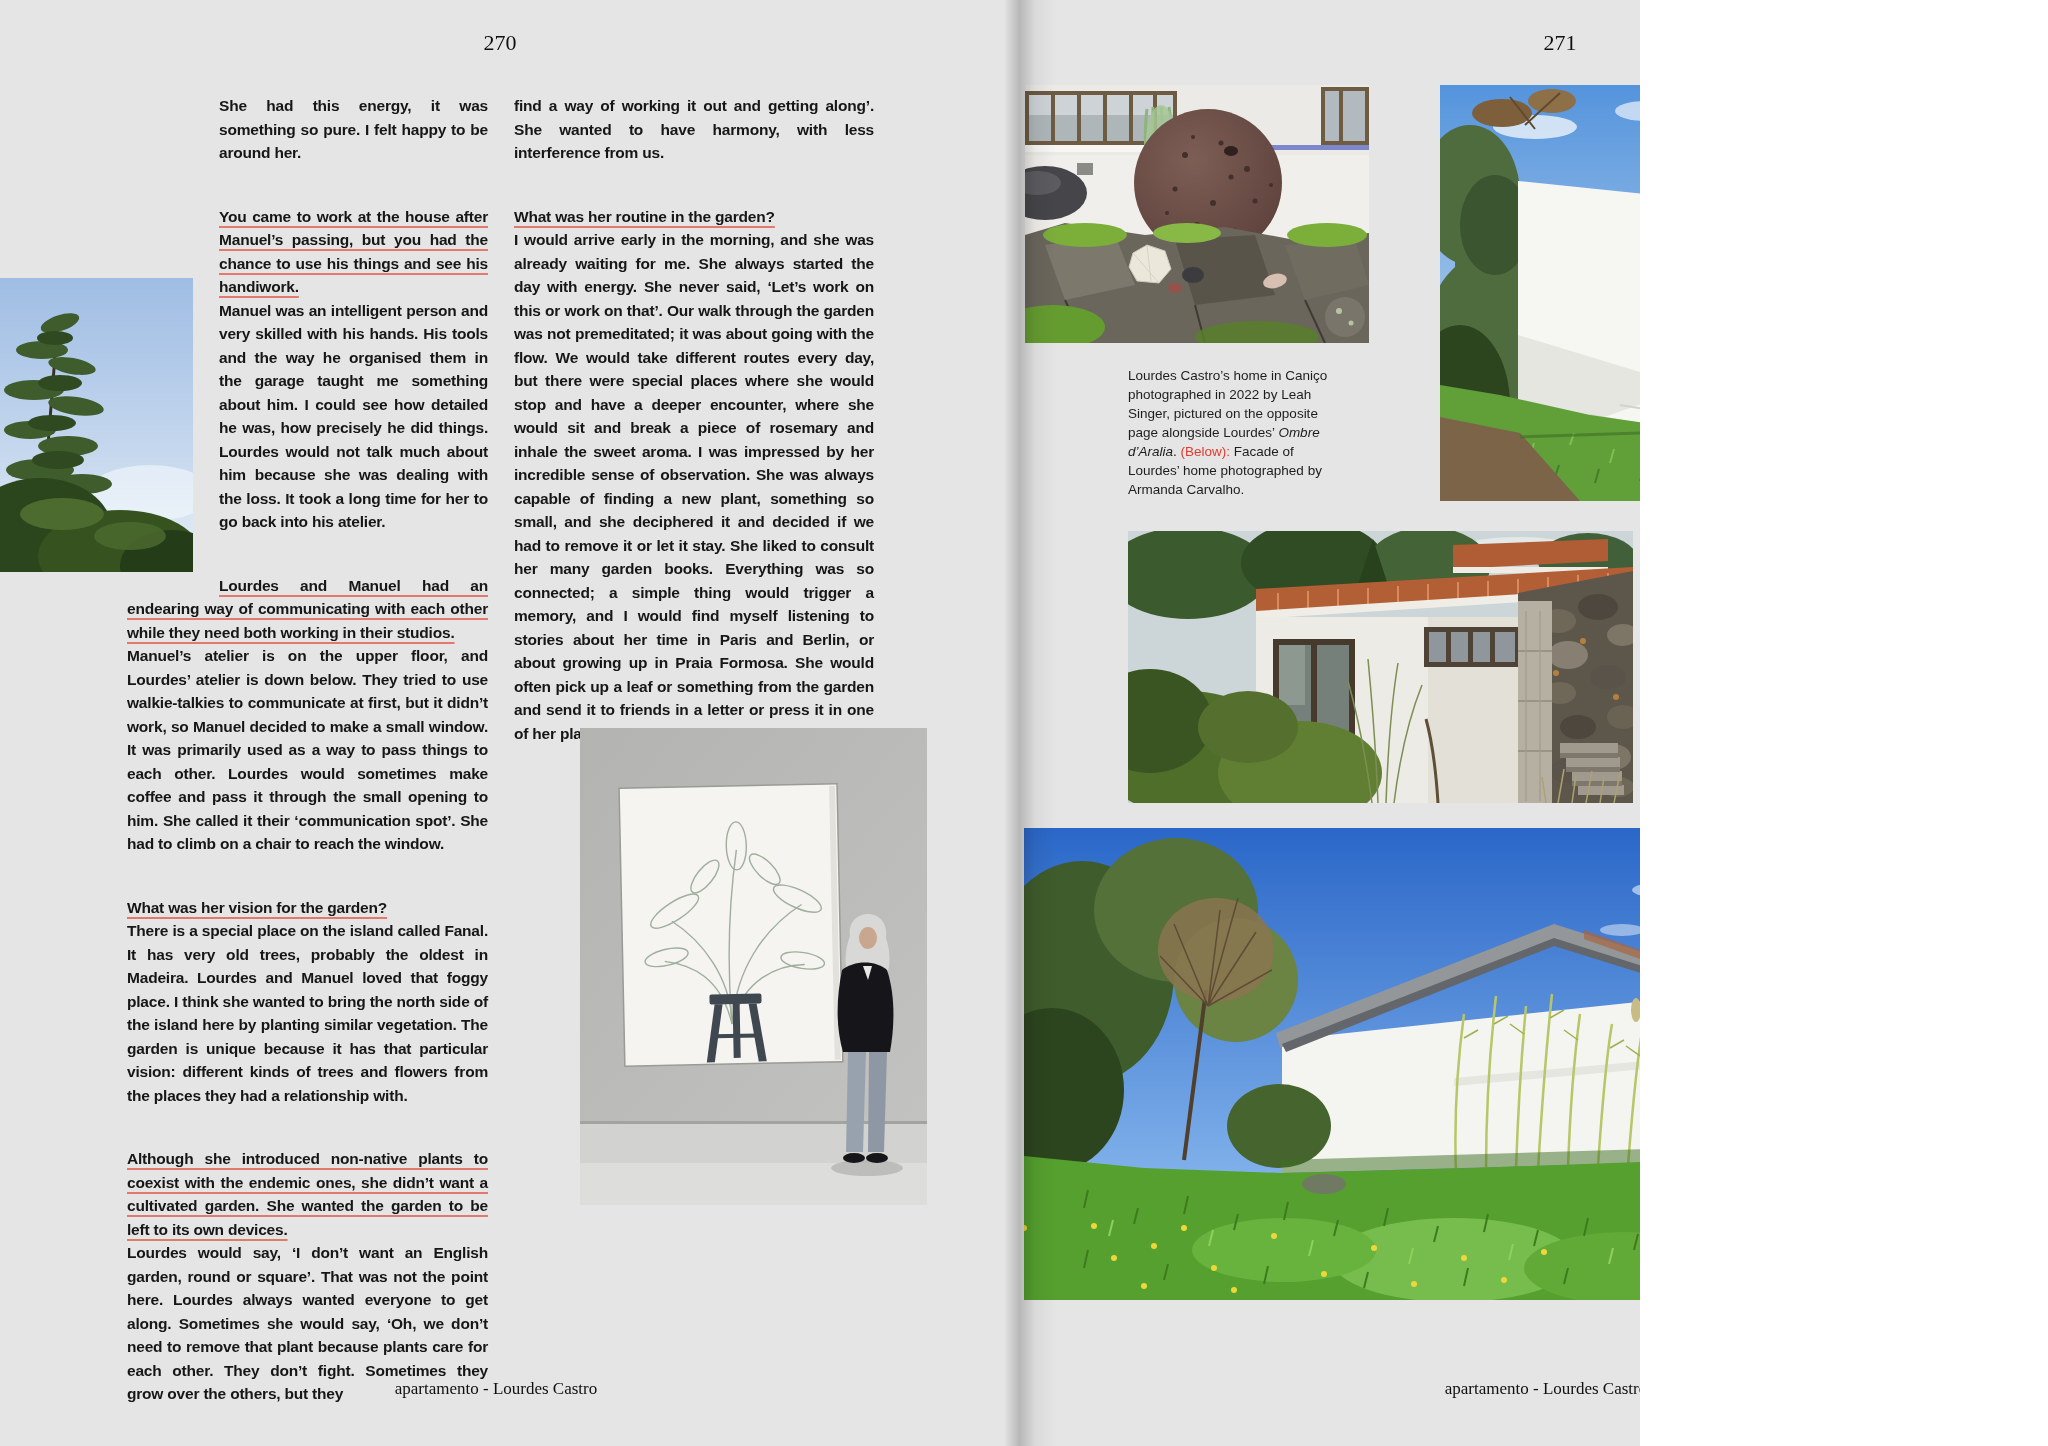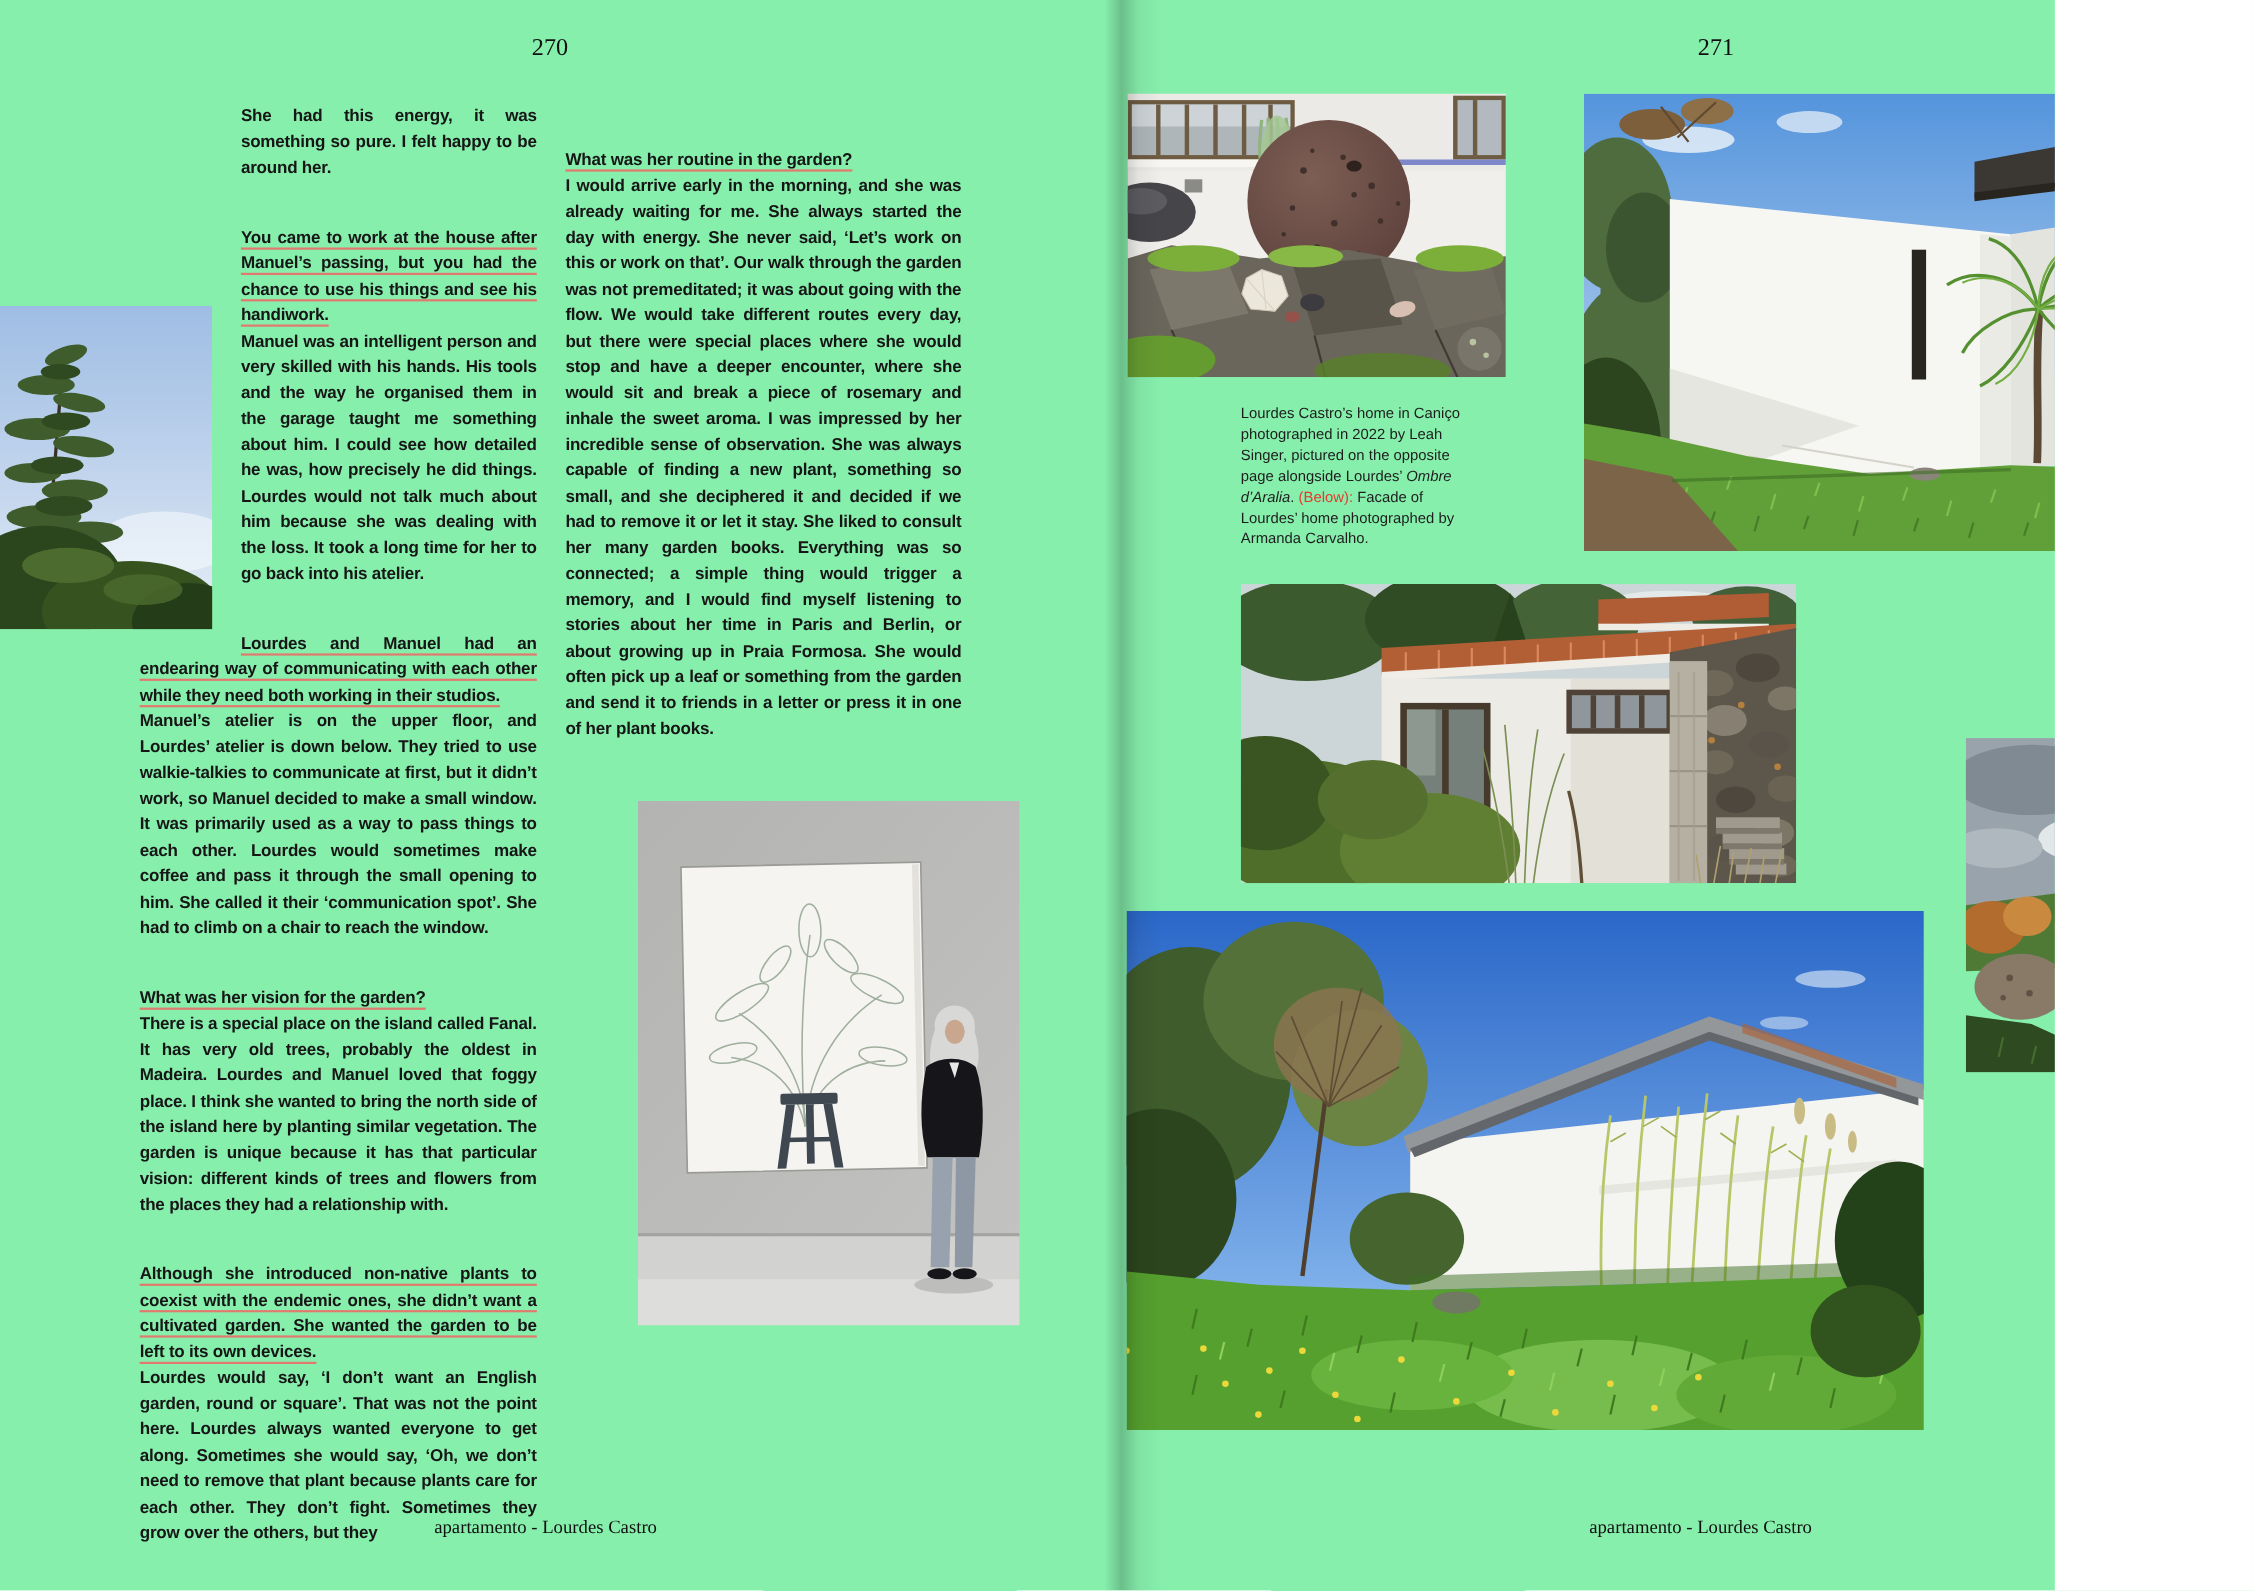--- a/index.html
+++ b/index.html
@@ -1,17 +1,17 @@
 <!DOCTYPE html>
 <html><head>
 <meta charset="utf-8">
 <style>
   html,body { margin:0; padding:0; background:#ffffff; }
   .spread {
-    position:relative; width:1868px; height:1446px; background:#86efac;
+    position:relative; width:1640px; height:1446px; background:#e5e5e5;
     font-family:"Liberation Sans", sans-serif; overflow:hidden; color:#141414;
   }
   
   .col {
     position:absolute; top:94px; width:361px;
     font-size:15.5px; font-weight:700; letter-spacing:-0.2px;
     line-height:23.5px; text-align:justify; color:#161616;
   }
   .col1 { left:127px; }
   .col2 { left:514px; width:360px; }
@@ -88,20 +88,21 @@
       <p class="q" style="text-decoration-color: rgb(226, 121, 110);">What was her vision for the garden?</p>
       <p>There is a special place on the island called Fanal. It has very old trees, probably the oldest in Madeira. Lourdes and Manuel loved that foggy place. I think she wanted to bring the north side of the island here by planting similar vegetation. The garden is unique because it has that particular vision: different kinds of trees and flowers from the places they had a relationship with.</p>
     </div>
     <div class="blk">
       <p class="q" style="text-decoration-color: rgb(226, 121, 110);">Although she introduced non-native plants to coexist with the endemic ones, she didn’t want a cultivated garden. She wanted the garden to be left to its own devices.</p>
       <p>Lourdes would say, ‘I don’t want an English garden, round or square’. That was not the point here. Lourdes always wanted everyone to get along. Sometimes she would say, ‘Oh, we don’t need to remove that plant because plants care for each other. They don’t fight. Sometimes they grow over the others, but they</p>
     </div>
   </div>
 
   <div class="col col2">
+    <p>find a way of working it out and getting along’. She wanted to have harmony, with less interference from us.</p>
     <div class="blk">
       <p class="q" style="text-decoration-color: rgb(226, 121, 110);">What was her routine in the garden?</p>
       <p>I would arrive early in the morning, and she was already waiting for me. She always started the day with energy. She never said, ‘Let’s work on this or work on that’. Our walk through the garden was not premeditated; it was about going with the flow. We would take different routes every day, but there were special places where she would stop and have a deeper encounter, where she would sit and break a piece of rosemary and inhale the sweet aroma. I was impressed by her incredible sense of observation. She was always capable of finding a new plant, something so small, and she deciphered it and decided if we had to remove it or let it stay. She liked to consult her many garden books. Everything was so connected; a simple thing would trigger a memory, and I would find myself listening to stories about her time in Paris and Berlin, or about growing up in Praia Formosa. She would often pick up a leaf or something from the garden and send it to friends in a letter or press it in one of her plant books.</p>
     </div>
   </div>
 
   <div class="photo photo-tree" aria-label="Tall conifer tree against a blue sky with dense dark green foliage">
     <svg viewBox="0 0 193 294" preserveAspectRatio="none" aria-hidden="true">
       <defs>
         <linearGradient id="sky1" x1="0" y1="0" x2="0" y2="1">

